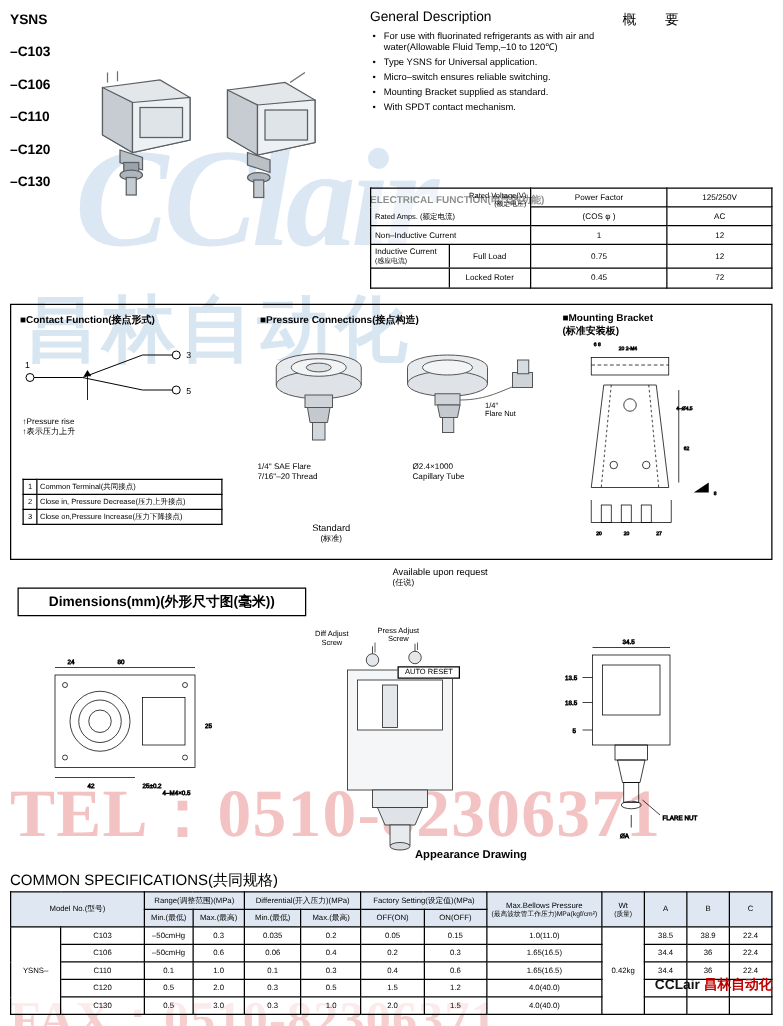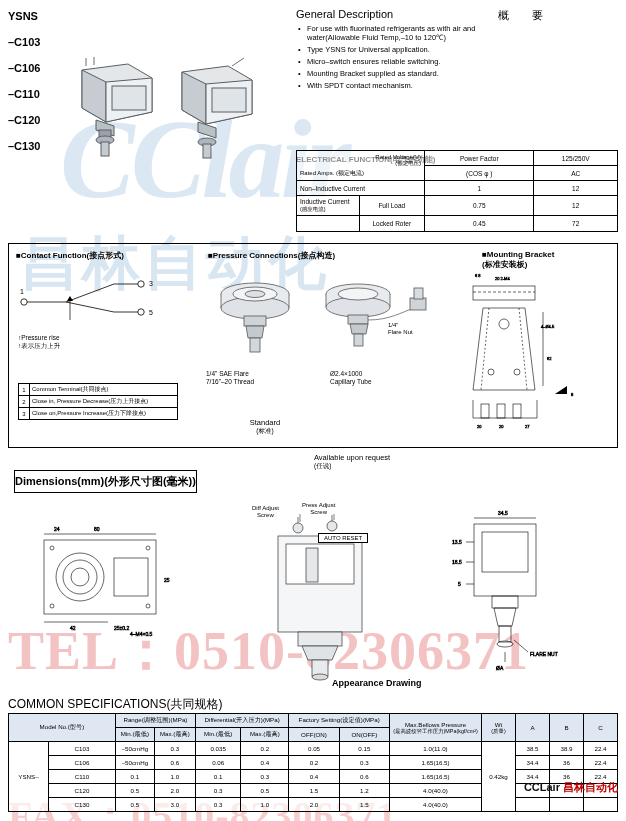--- a/index.html
+++ b/index.html
@@ -74,41 +74,41 @@
   table.elec td.l { text-align:left; }
 
   
   .midbox {
     position:absolute; left:8px; top:243px; width:610px; height:205px;
     border:1px solid #000; z-index:2; background:rgba(255,255,255,0.0);
   }
   .sec-title { font-size:8px; font-weight:bold; }
   .contact-fn { position:absolute; left:16px; top:250px; z-index:3; }
   .press-conn { position:absolute; left:208px; top:250px; z-index:3;text-align:center; }
-  .mount-brk  { position:absolute; left:450px; top:250px; z-index:3;margin-left:32px; }
+  .mount-brk  { position:absolute; left:450px; top:250px; z-index:3; }
 
   .pressure-rise { position:absolute; left:18px; top:334px; font-size:6.5px; line-height:1.25; z-index:3;}
   table.contact-tbl {
     position:absolute; left:18px; top:383px; width:160px; border-collapse:collapse;
     font-size:6px; z-index:3; background:#fff;
   }
   table.contact-tbl td { border:1px solid #000; padding:1px 2px; }
   table.contact-tbl td.num { width:11px; text-align:center; }
 
   .cap-std { position:absolute; left:222px; top:418px; width:86px; text-align:center; font-size:7.5px; z-index:3;}
   .cap-opt { position:absolute; left:314px; top:418px; width:140px; text-align:left; font-size:7.5px; z-index:3;margin-top:35px;}
   .cap-sub { font-size:6.5px; }
   .lbl-sae { position:absolute; left:206px; top:370px; font-size:6.5px; line-height:1.3; z-index:3;}
   .lbl-cap { position:absolute; left:330px; top:370px; font-size:6.5px; line-height:1.3; z-index:3;}
   .lbl-flare { position:absolute; left:388px; top:322px; font-size:6px; line-height:1.2; z-index:3;}
 
   
   .dim-title {
     position:absolute; left:14px; top:470px; z-index:3;
-    border:1px solid #000; padding:3px 0; font-size:11px; font-weight:bold;
+    border:1px solid #000; padding:3px 24px; font-size:11px; font-weight:bold;
     background:#fff;
   }
   .dimbox { position:absolute; left:8px; top:492px; width:610px; height:190px; z-index:1; }
 
   .lbl-diff { position:absolute; left:252px; top:505px; font-size:6px; text-align:center; line-height:1.15; z-index:3;}
   .lbl-press { position:absolute; left:302px; top:502px; font-size:6px; text-align:center; line-height:1.15; z-index:3;}
   .lbl-auto { position:absolute; left:318px; top:533px; font-size:6px; border:1px solid #000; padding:1px 5px; background:#fff; z-index:3;}
   .appearance { position:absolute; left:332px; top:678px; font-size:9px; font-weight:bold; z-index:3;}
 
   

